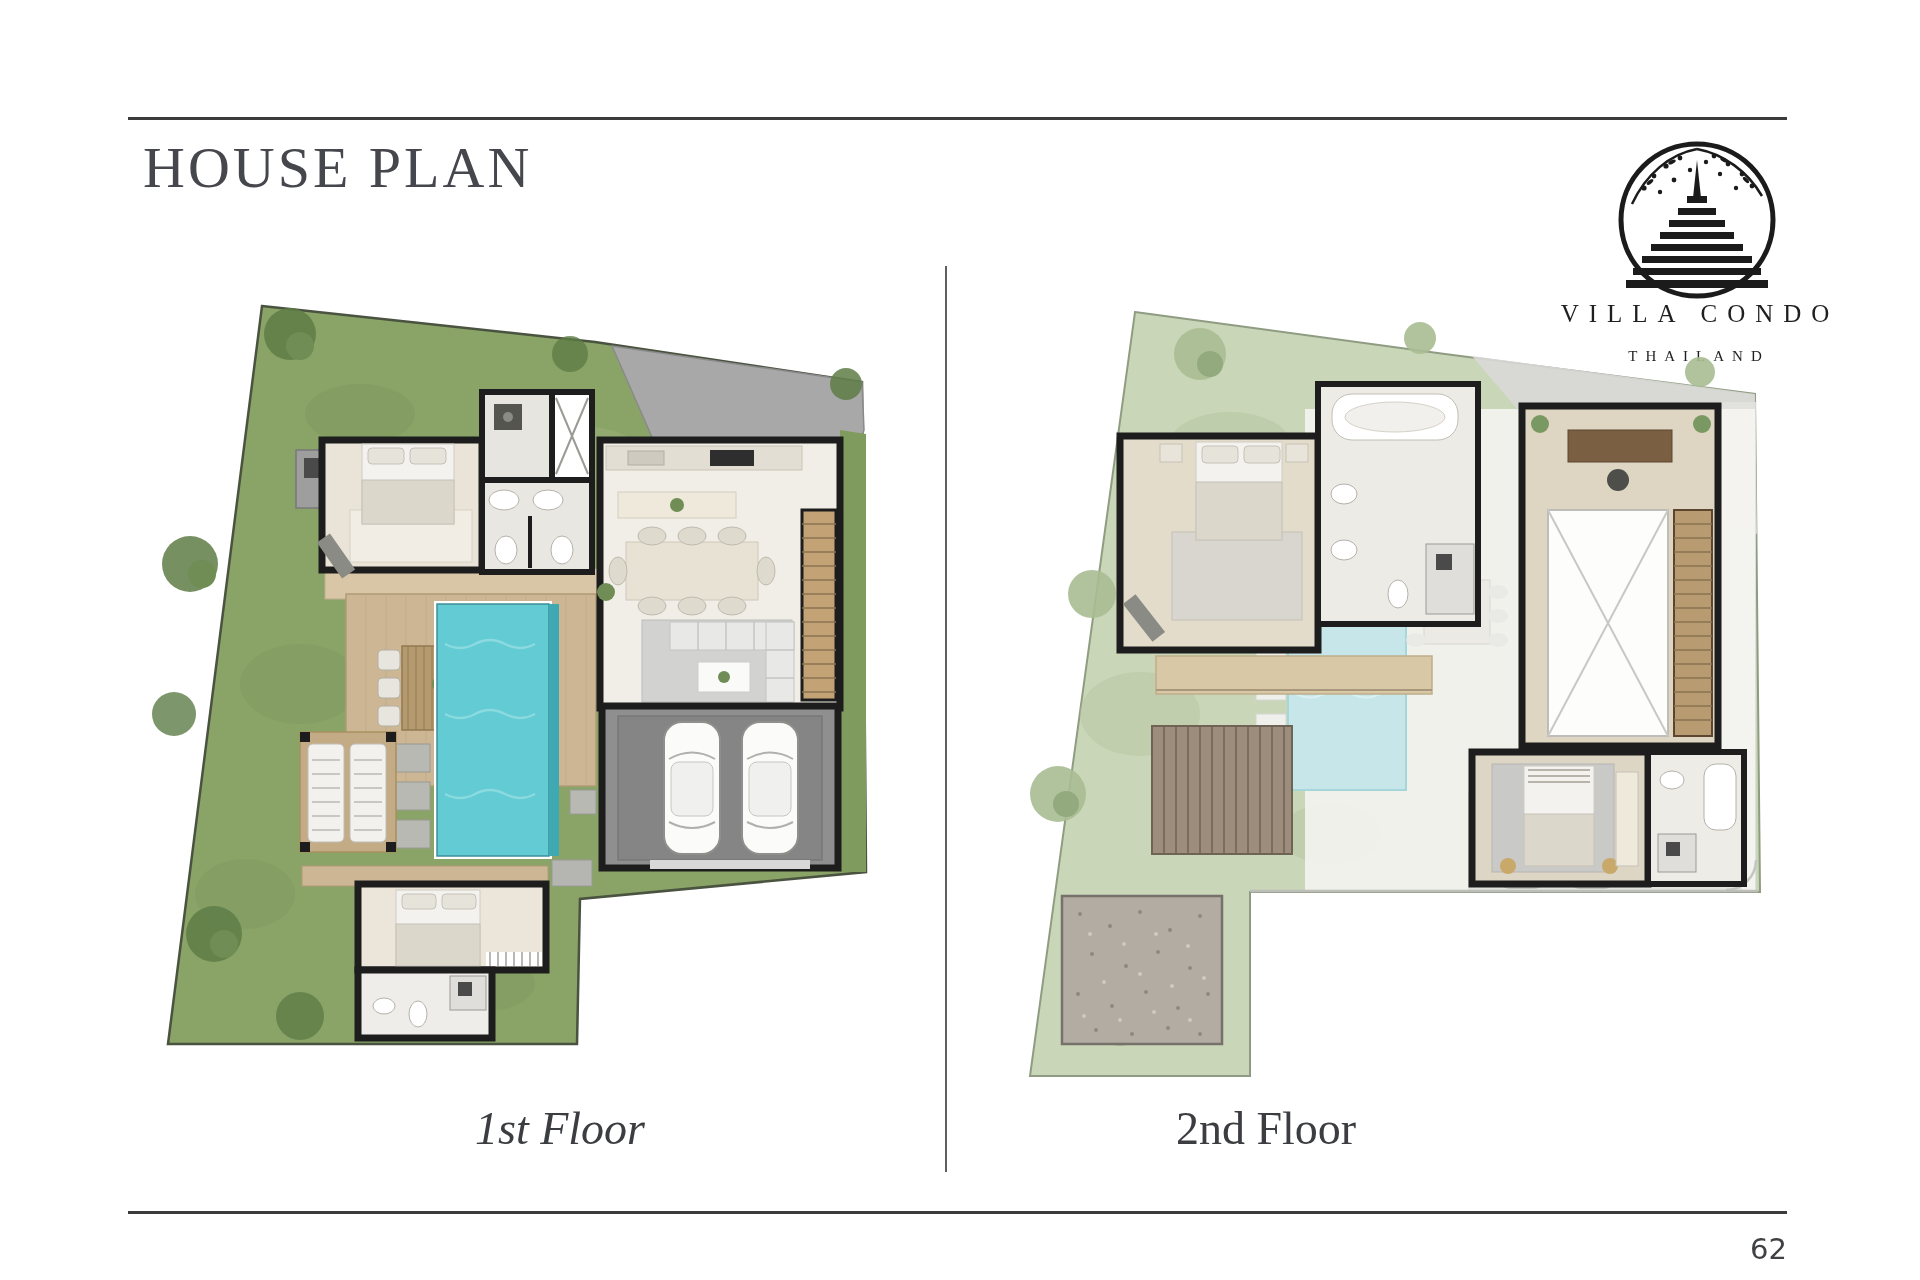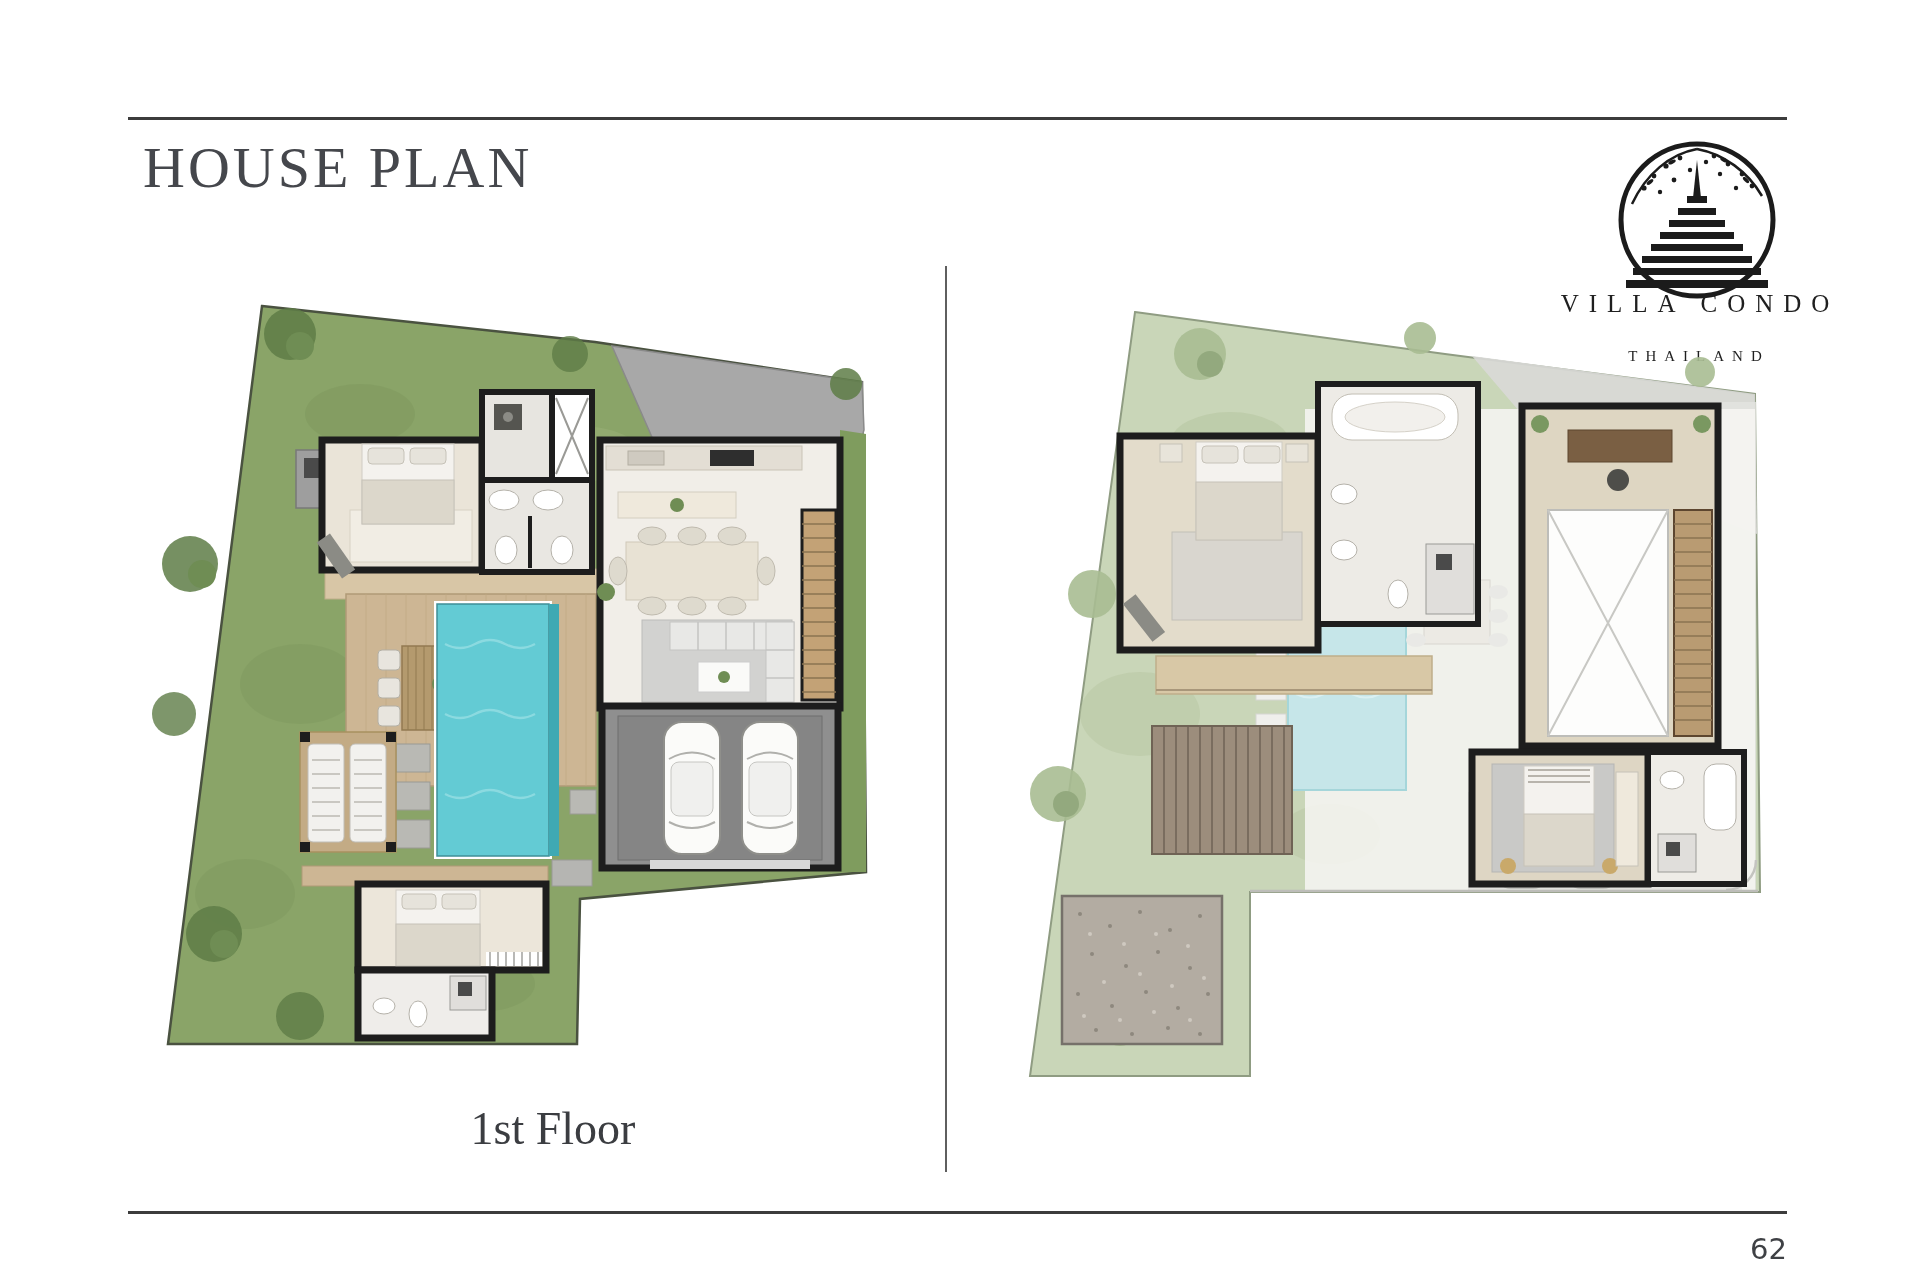--- a/index.html
+++ b/index.html
@@ -4,27 +4,27 @@
 <style>
   html,body{margin:0;padding:0;background:#ffffff;}
   .page{position:relative;width:1920px;height:1280px;background:#ffffff;overflow:hidden;
         font-family:"Liberation Serif","DejaVu Serif",serif;color:#3f4145;margin-top:44px;}
   .rule{position:absolute;background:#3c3c3c;}
   .rule.top{left:128px;top:73px;width:1659px;height:3px;}
   .rule.bottom{left:128px;top:1167px;width:1659px;height:3px;}
   .title{position:absolute;left:143px;top:90px;font-size:58px;letter-spacing:3px;color:#45474c;}
   .divider{position:absolute;left:945px;top:222px;width:2px;height:906px;background:#5f5f5f;}
   .floor-label{position:absolute;width:420px;text-align:center;font-size:46px;color:#3b3d41;top:1058px;}
-  .floor-label.first{left:343px;}
+  .floor-label.first{left:350px;font-style:italic;}
   .floor-label.second{left:1056px;}
   .footer-tagline{position:absolute;left:143px;top:1186px;font-size:29px;color:#3f4145;}
   .page-number{position:absolute;right:133px;top:1188px;font-size:29px;color:#3f4145;
         font-family:"DejaVu Sans","Liberation Sans",sans-serif;}
   .logo{position:absolute;left:1602px;top:88px;width:190px;height:180px;}
-  .logo-brand{position:absolute;left:1530px;top:246px;width:330px;text-align:center;
+  .logo-brand{position:absolute;left:1530px;top:256px;width:330px;text-align:center;
         font-size:25px;letter-spacing:10px;text-indent:10px;color:#1f1f1f;}
   .logo-country{position:absolute;left:1530px;top:304px;width:330px;text-align:center;
         font-size:15px;letter-spacing:8px;text-indent:8px;color:#1f1f1f;}
   .plan{position:absolute;}
   .plan.first{left:150px;top:210px;width:730px;height:810px;}
   .plan.second{left:1000px;top:250px;width:800px;height:800px;}
   svg{display:block;}
 </style>
 </head>
 <body>
@@ -414,17 +414,18 @@
       <rect x="704" y="470" width="32" height="66" rx="12" fill="#ffffff" stroke="#b5b2aa"></rect>
       <ellipse cx="672" cy="486" rx="12" ry="9" fill="#ffffff" stroke="#b5b2aa"></ellipse>
       <rect x="658" y="540" width="38" height="38" fill="#e0dedb" stroke="#9a9a96"></rect>
       <rect x="666" y="548" width="14" height="14" fill="#4a4a4a"></rect>
     </g>
   </svg>
 
   <div class="divider"></div>
 
   <div class="floor-label first">1st Floor</div>
+  <div class="floor-label second">2nd Floor</div>
 
   <div class="rule bottom"></div>
   <div class="page-number">62</div>
 
 </div>
 
 </body></html>

